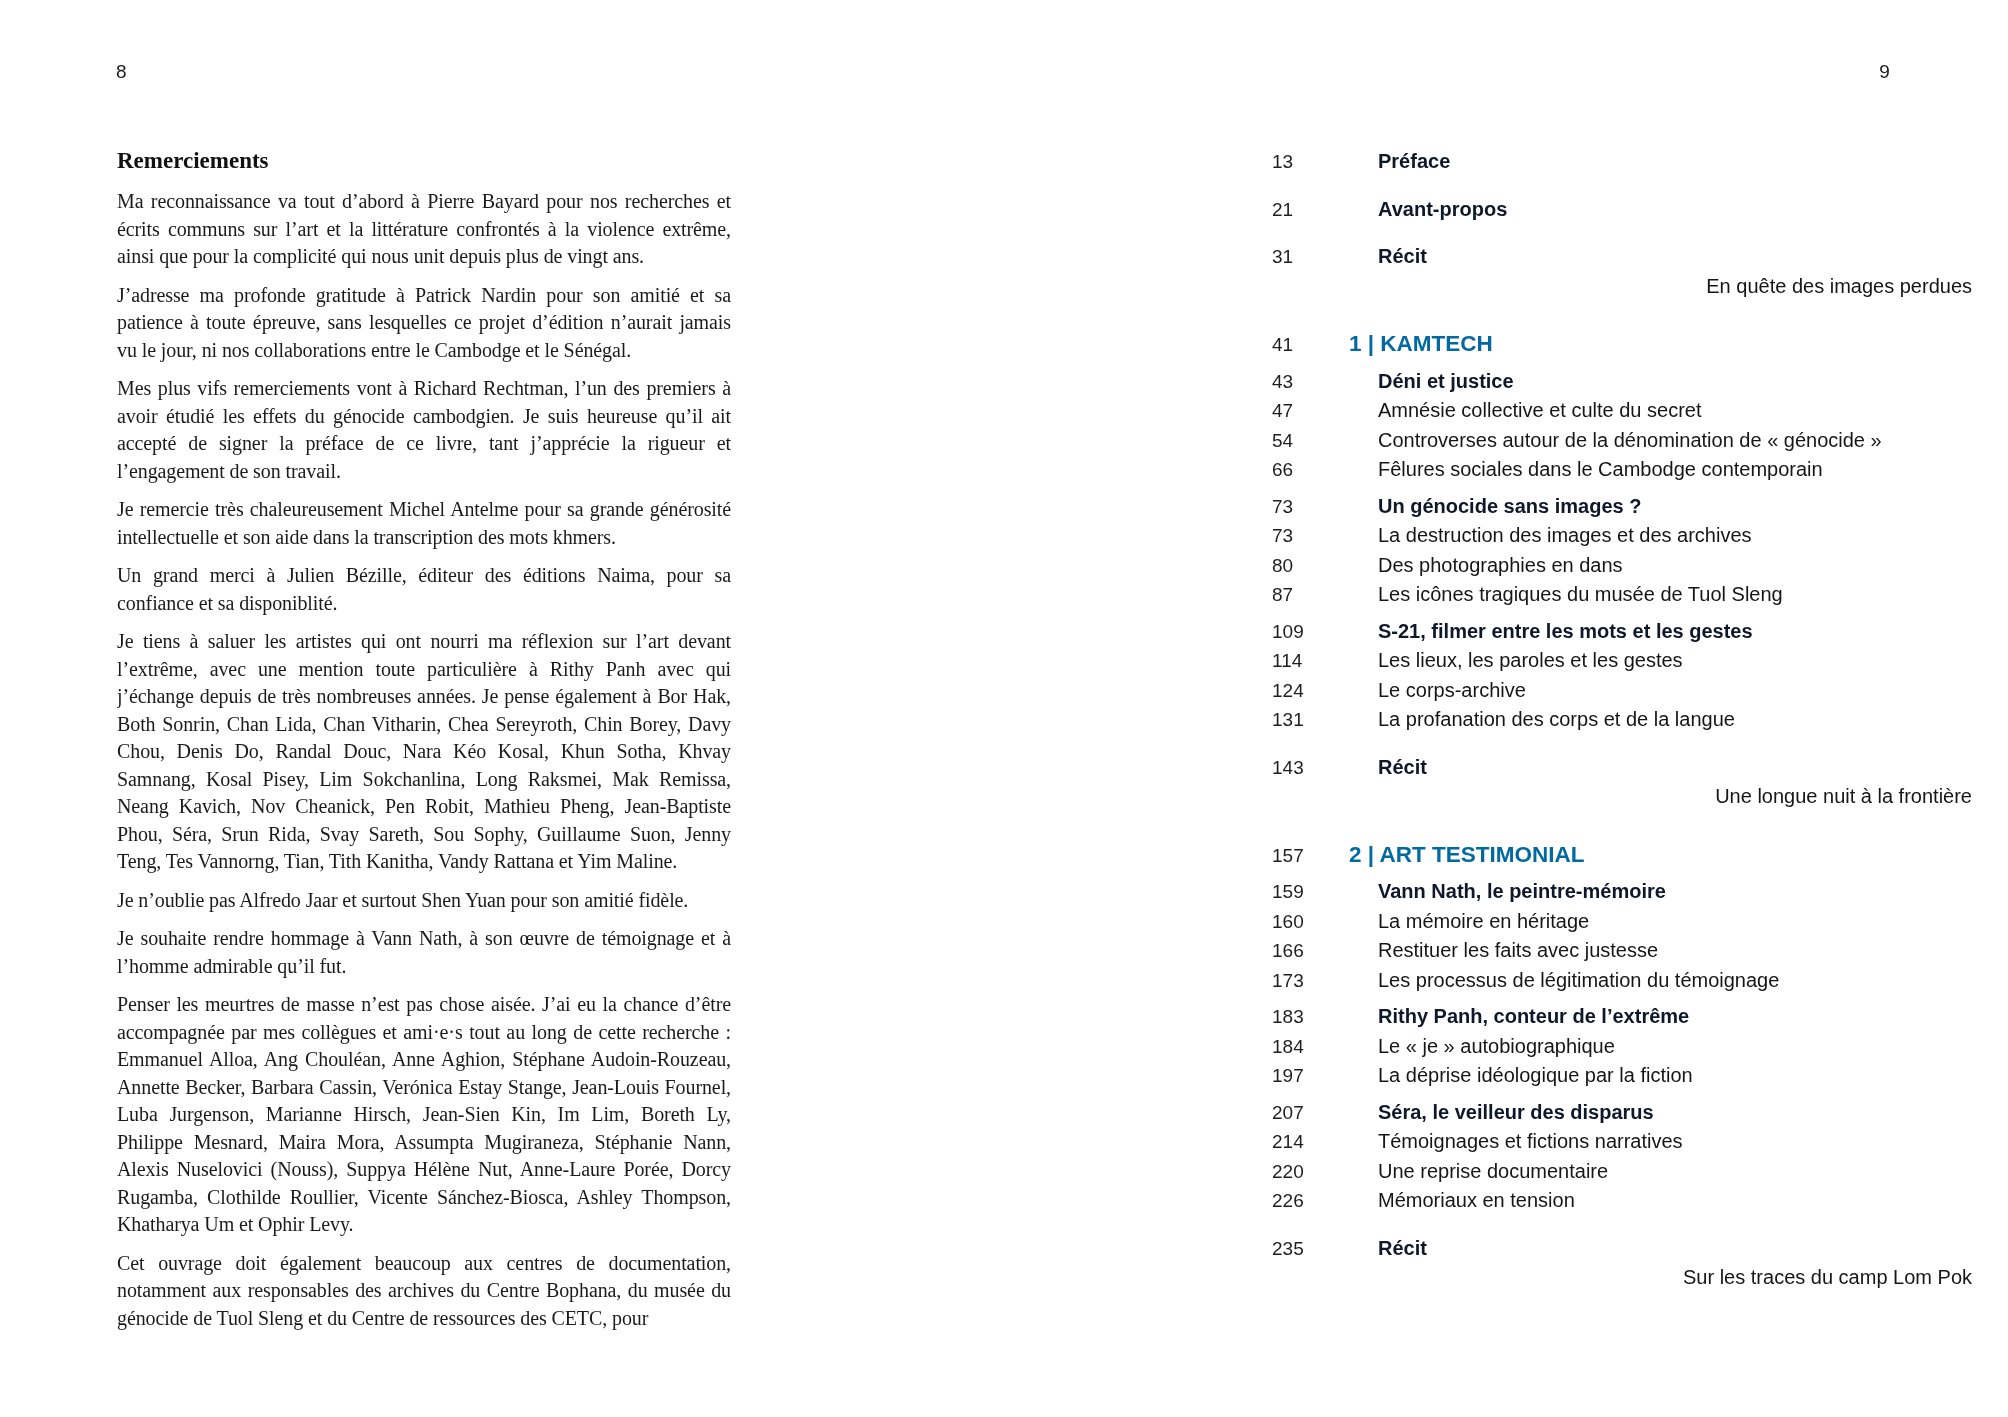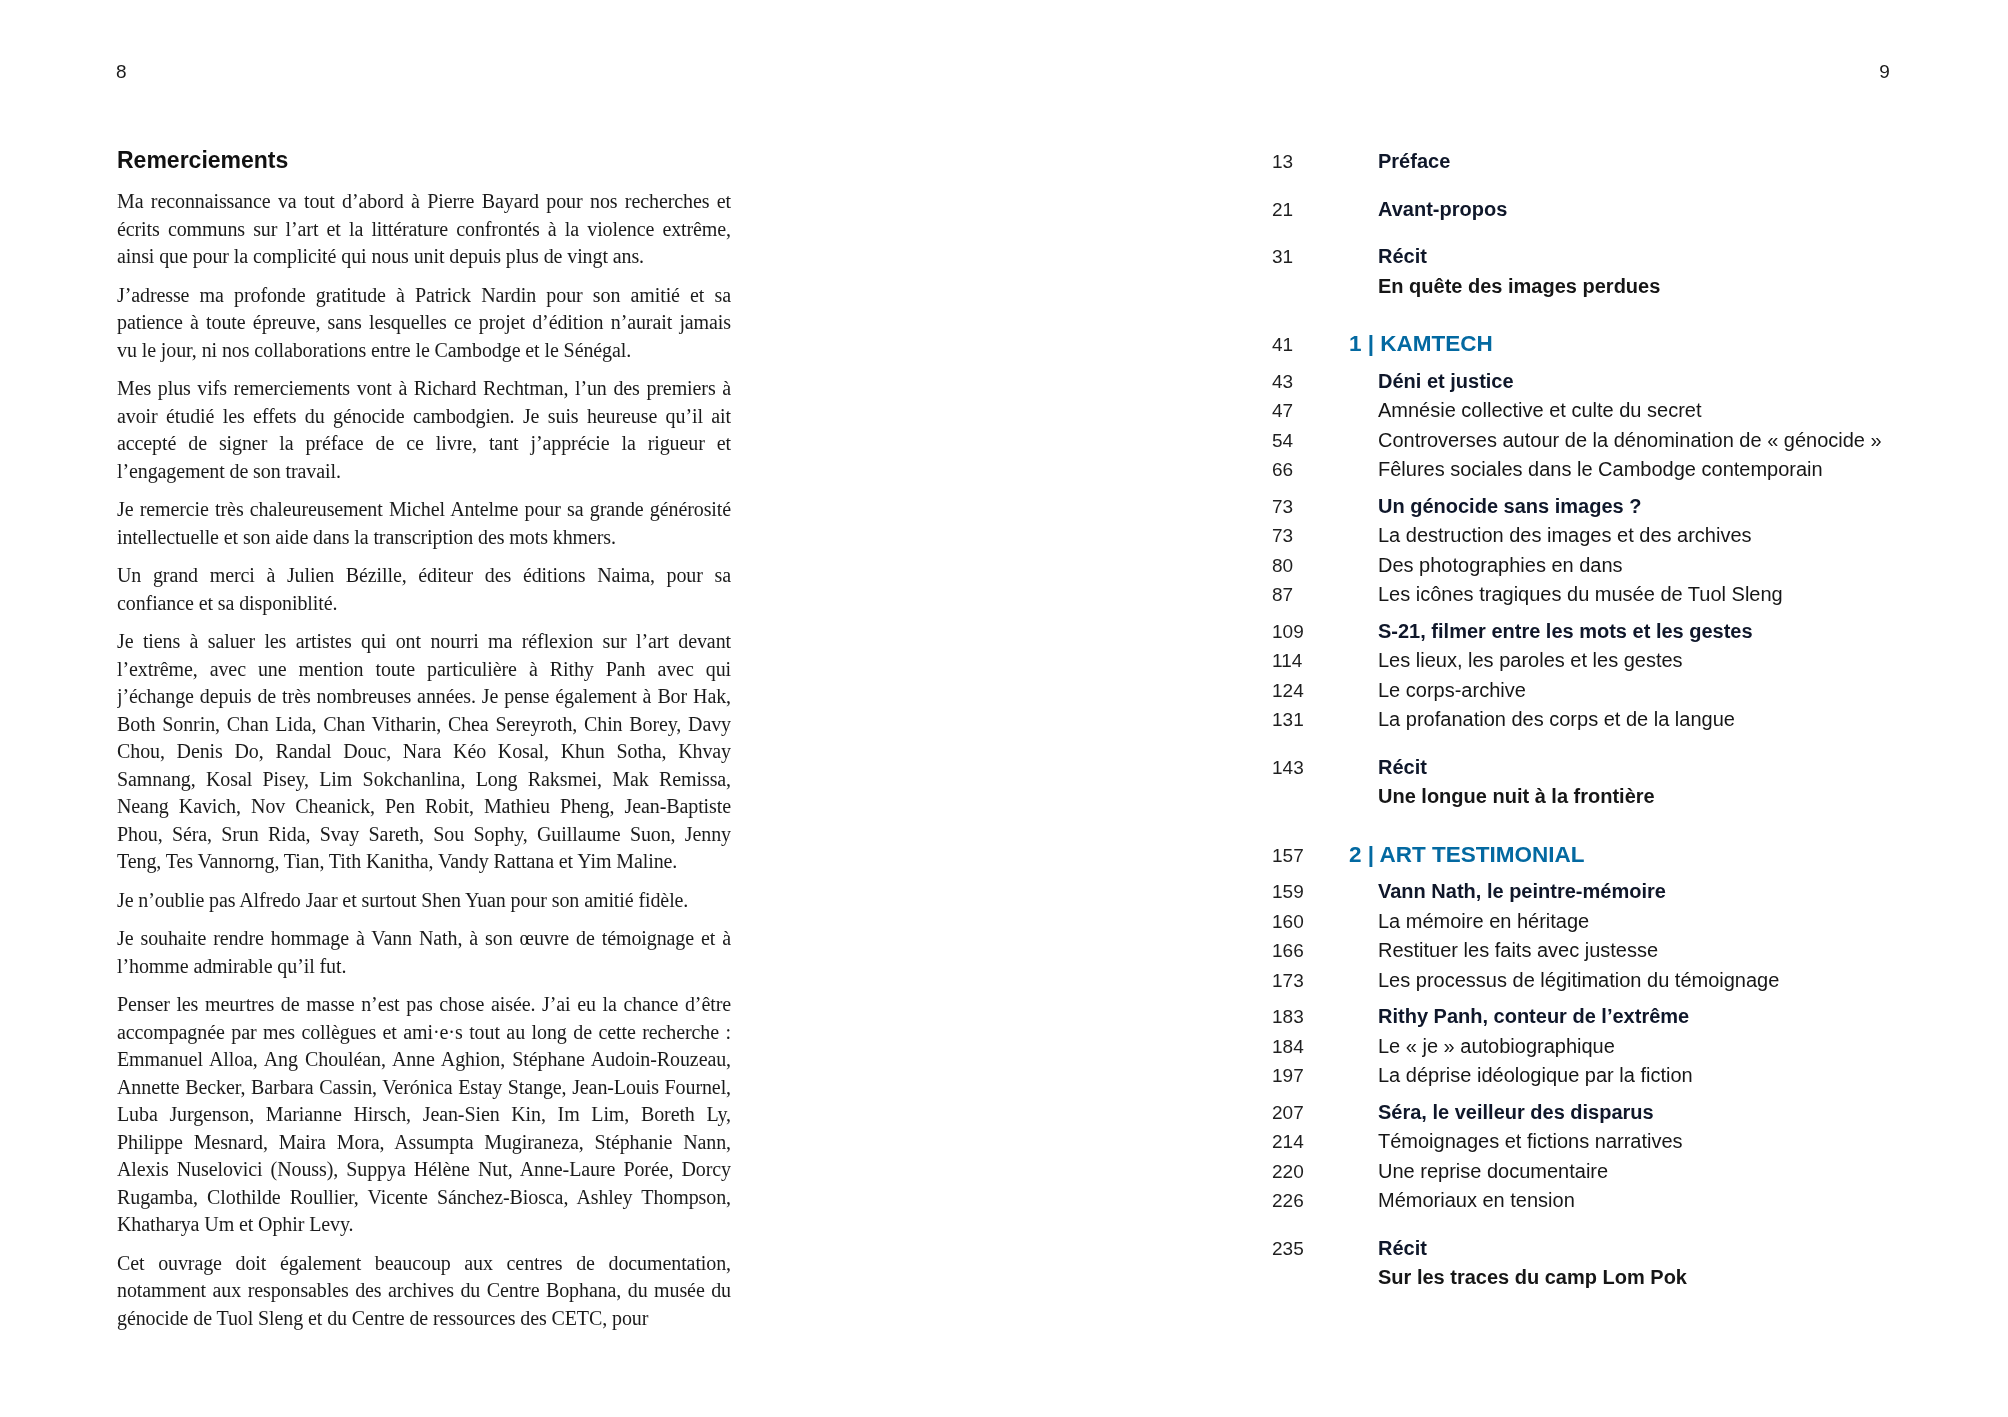--- a/index.html
+++ b/index.html
@@ -33,21 +33,21 @@
   
   .heading {
     position: absolute;
     left: 117px;
     top: 149px;
     margin: 0;
     font-size: 23px;
     font-weight: 700;
     line-height: 1;
     color: #111111;
-    font-family: Liberation Sans, sans-serif;
+    font-family: Liberation Serif, serif;
   }
   .body-text {
     position: absolute;
     left: 117px;
     top: 188px;
     width: 614px;
     max-height: 1195px;
     overflow: hidden;
     font-family: "Liberation Serif", serif;
     font-size: 20px;
@@ -76,21 +76,21 @@
     color: #1f1f1f;
   }
   .toc-title { flex: 1 1 auto; }
   .toc-row.head .toc-title { font-weight: 700; color: #0f172a; }
   .toc-row.chapter .toc-title {
     font-weight: 700;
     font-size: 22.5px;
     margin-left: -29px;
     color: #0369a1;
   }
-  .toc-row.sub .toc-title { font-weight: 700; }
+  .toc-row.sub .toc-title { font-weight: 400; text-align: right; }
   .gap-section { margin-top: 18px; }
   .gap-group   { margin-top: 7px; }
   .gap-chapter { margin-top: 30px; }
 </style>
 </head>
 <body>
 
 <div class="spread">
 
   <div class="page page-left">

